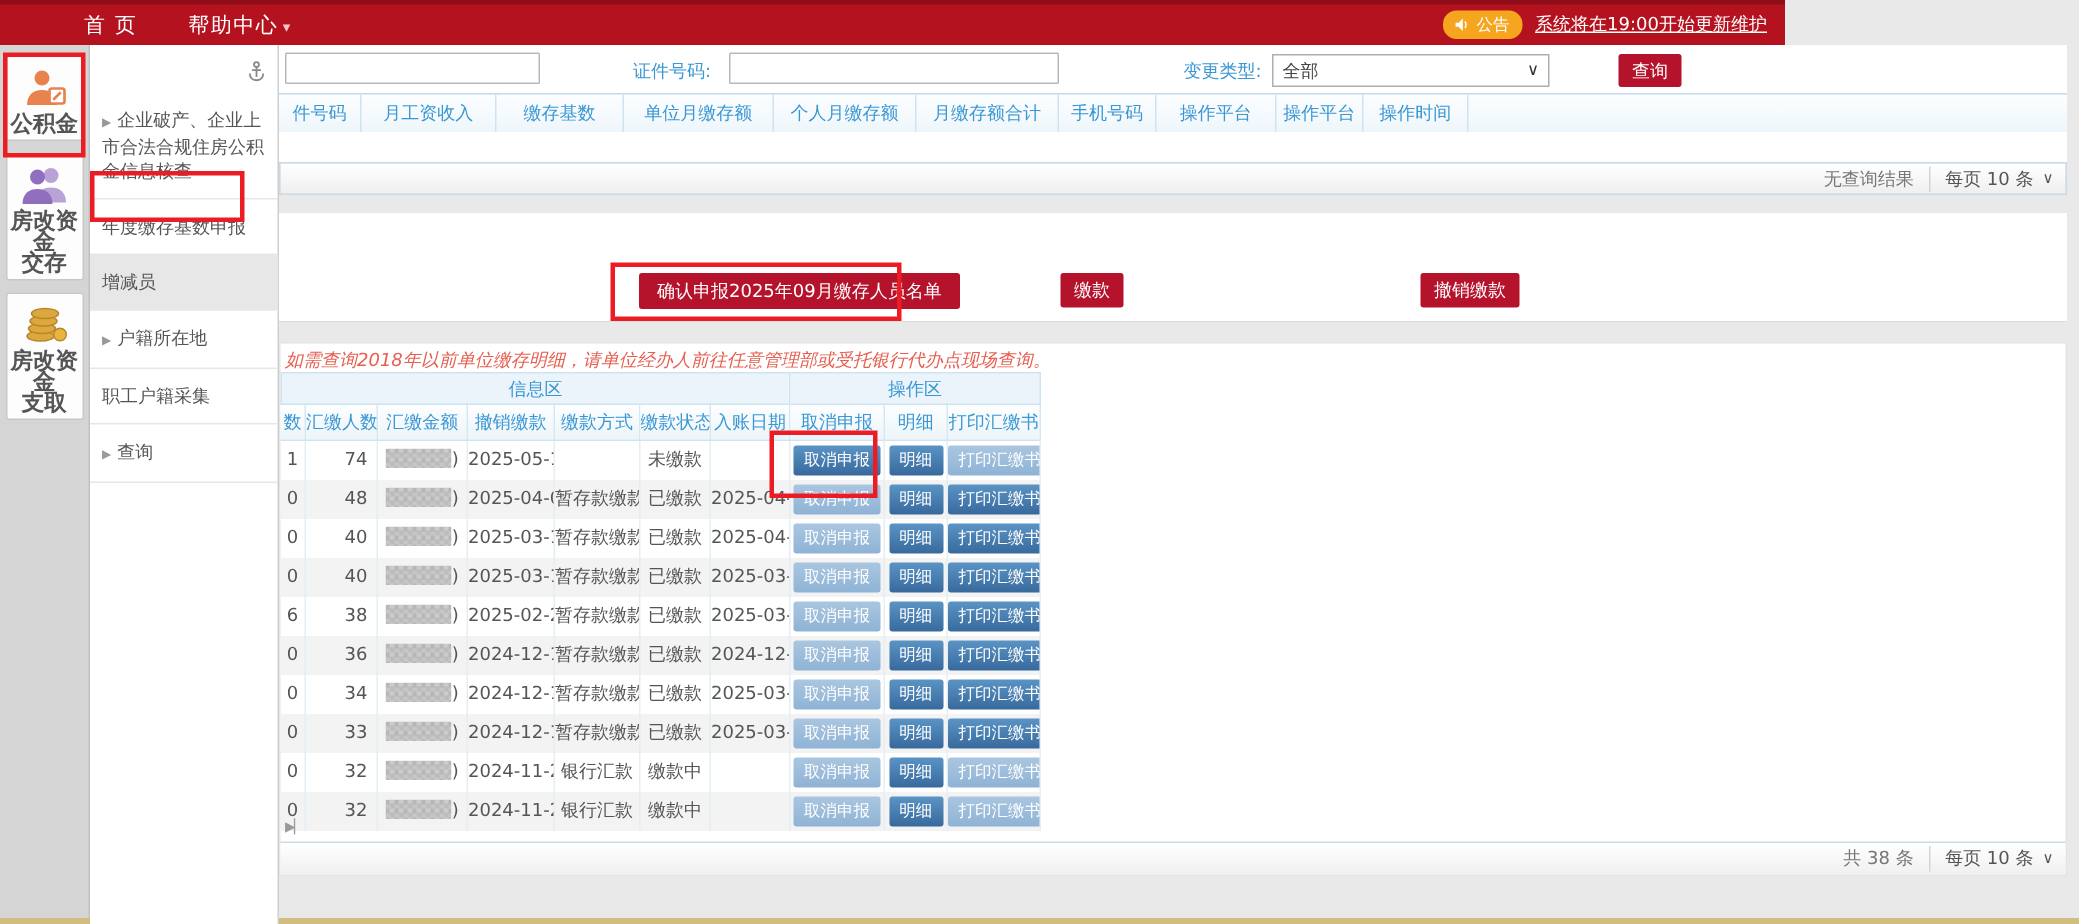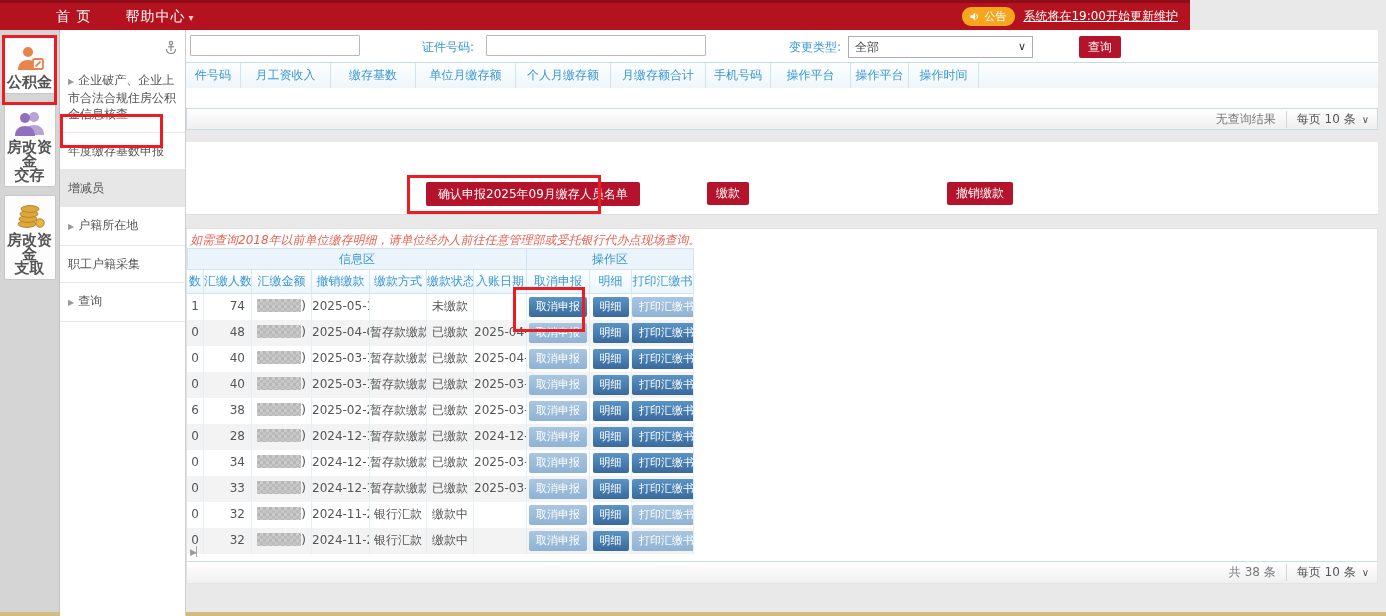--- a/index.html
+++ b/index.html
@@ -259,21 +259,21 @@
         <div class="bcell" style="width: 58px;">2025-02-20</div>
         <div class="bcell" style="width: 57px;">暂存款缴款</div>
         <div class="bcell" style="width: 47px;">已缴款</div>
         <div class="bcell" style="width: 53px;">2025-03-14</div>
         <div class="bcell" style="width: 63px;"><button class="btn-blue disabled">取消申报</button></div>
         <div class="bcell" style="width: 42px;"><button class="btn-blue">明细</button></div>
         <div class="bcell" style="width: 62px;"><button class="btn-blue">打印汇缴书</button></div>
       </div>
       <div class="t2row alt">
         <div class="bcell" style="width: 17px;">0</div>
-        <div class="bcell num" style="width: 48px;">28</div>
+        <div class="bcell num" style="width: 48px;">36</div>
         <div class="bcell" style="width: 60px;"><span class="mosaic"></span>)</div>
         <div class="bcell" style="width: 58px;">2024-12-18</div>
         <div class="bcell" style="width: 57px;">暂存款缴款</div>
         <div class="bcell" style="width: 47px;">已缴款</div>
         <div class="bcell" style="width: 53px;">2024-12-18</div>
         <div class="bcell" style="width: 63px;"><button class="btn-blue disabled">取消申报</button></div>
         <div class="bcell" style="width: 42px;"><button class="btn-blue">明细</button></div>
         <div class="bcell" style="width: 62px;"><button class="btn-blue">打印汇缴书</button></div>
       </div>
       <div class="t2row">

